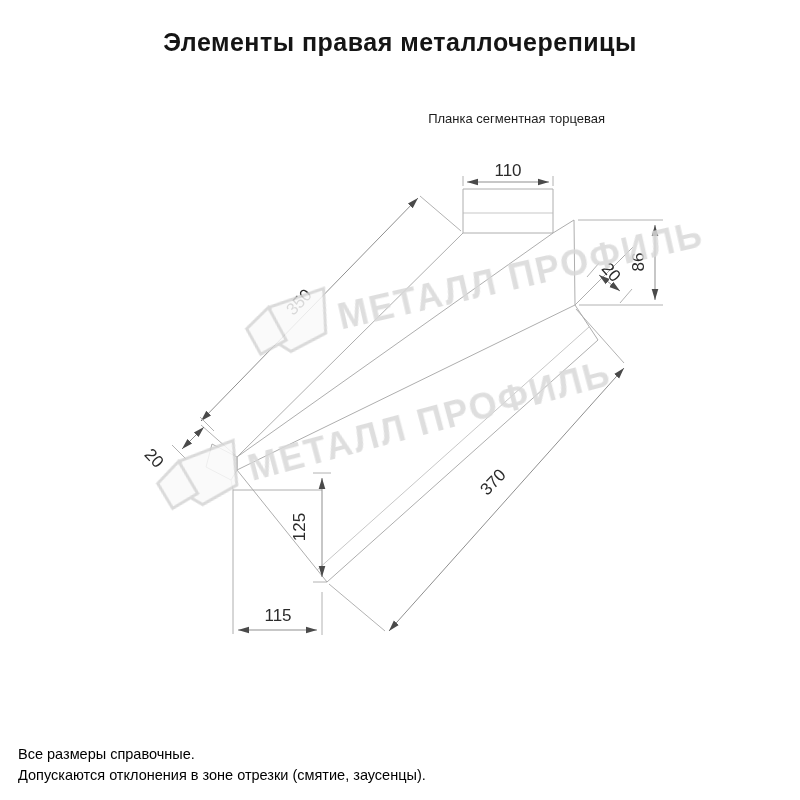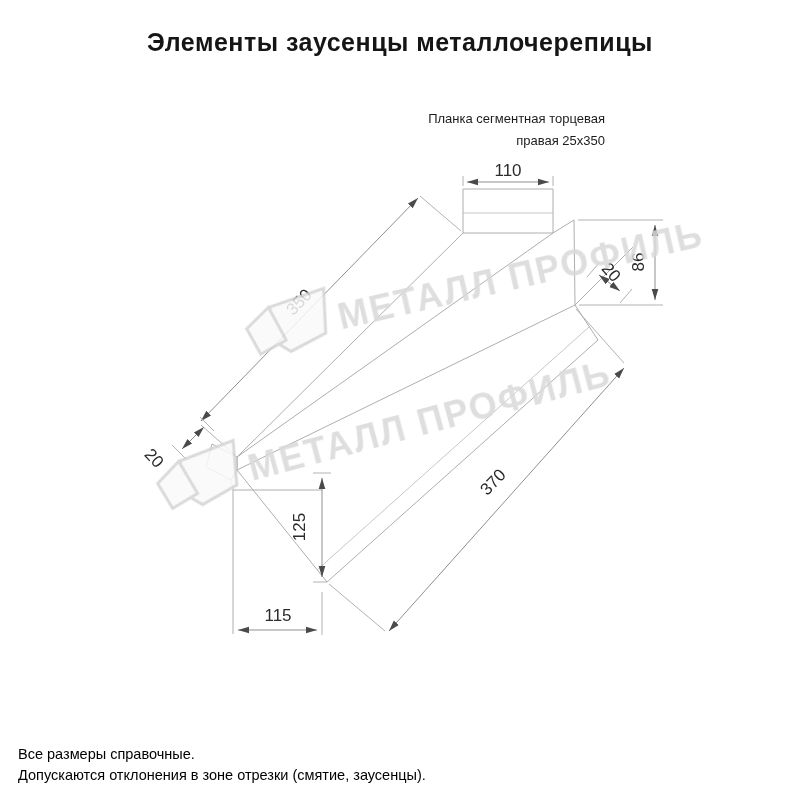--- a/index.html
+++ b/index.html
@@ -18,25 +18,24 @@
   .dimtxt{font-family:"Liberation Sans", sans-serif;font-size:17px;fill:#2b2b2b;}
   .wm-text{font-family:"Liberation Sans", sans-serif;font-size:36px;font-weight:bold;
            letter-spacing:2px;fill:#d9d9d9;}
   .wm-logo{stroke:#d4d4d4;stroke-width:3;fill:#fafafa;}
 </style>
 </head>
 <body>
 
 <div id="page">
 
-  <div class="title">Элементы заусенцы металлочерепицы</div>
+  <div class="title">Элементы правая металлочерепицы</div>
 
   <div class="subtitle">
     <div>Планка сегментная торцевая</div>
-    <div>правая 25х350</div>
   </div>
 
   <svg width="800" height="800" viewBox="0 0 800 800">
     <defs>
       <marker id="arw" viewBox="0 0 10 10" refX="10" refY="5" markerWidth="11" markerHeight="11" orient="auto-start-reverse">
         <path d="M0,2 L10,5 L0,8 z" fill="#4a4a4a"></path>
       </marker>
     </defs>
 
     <g>

